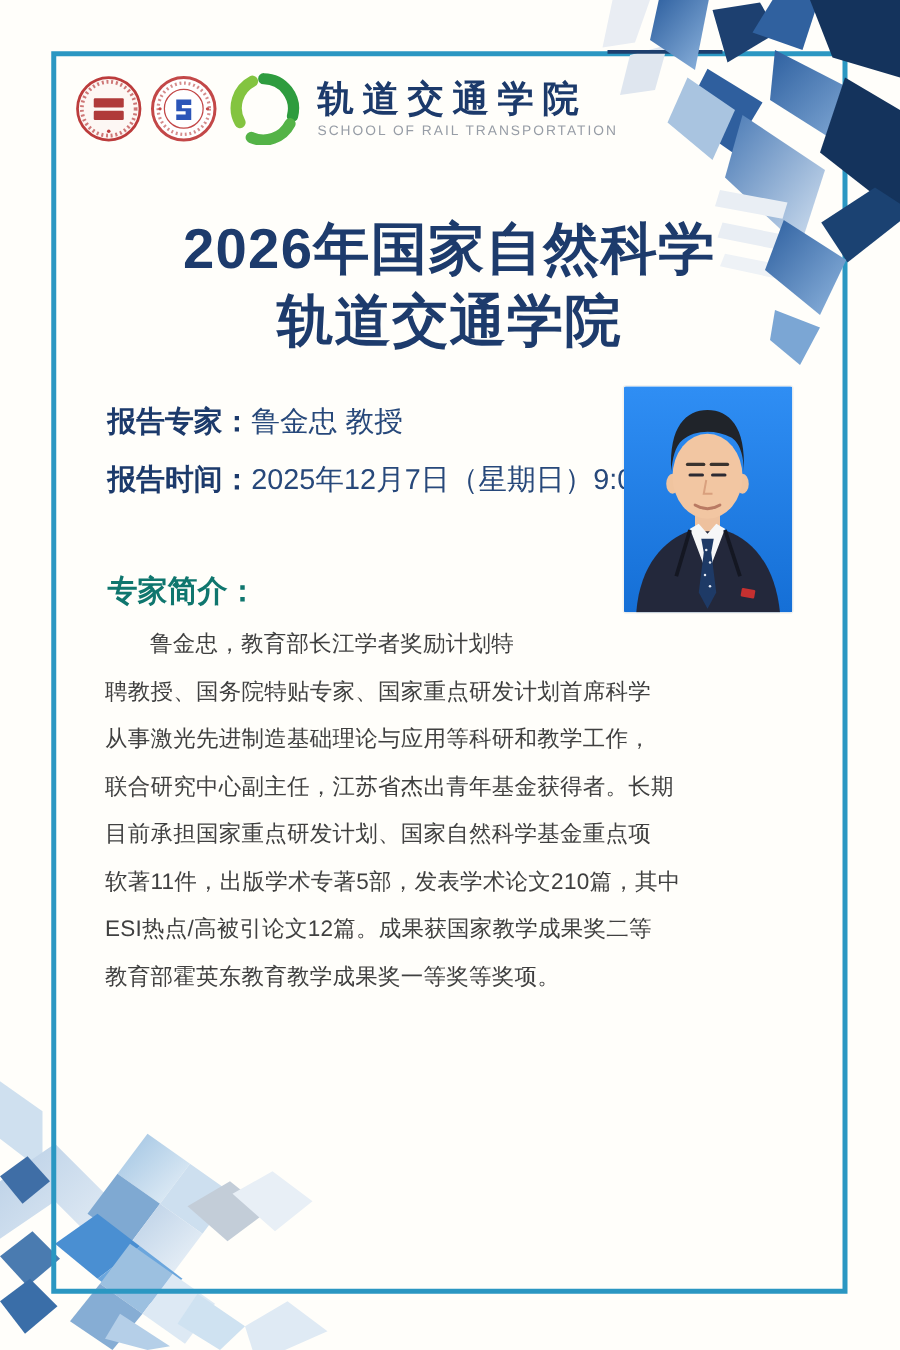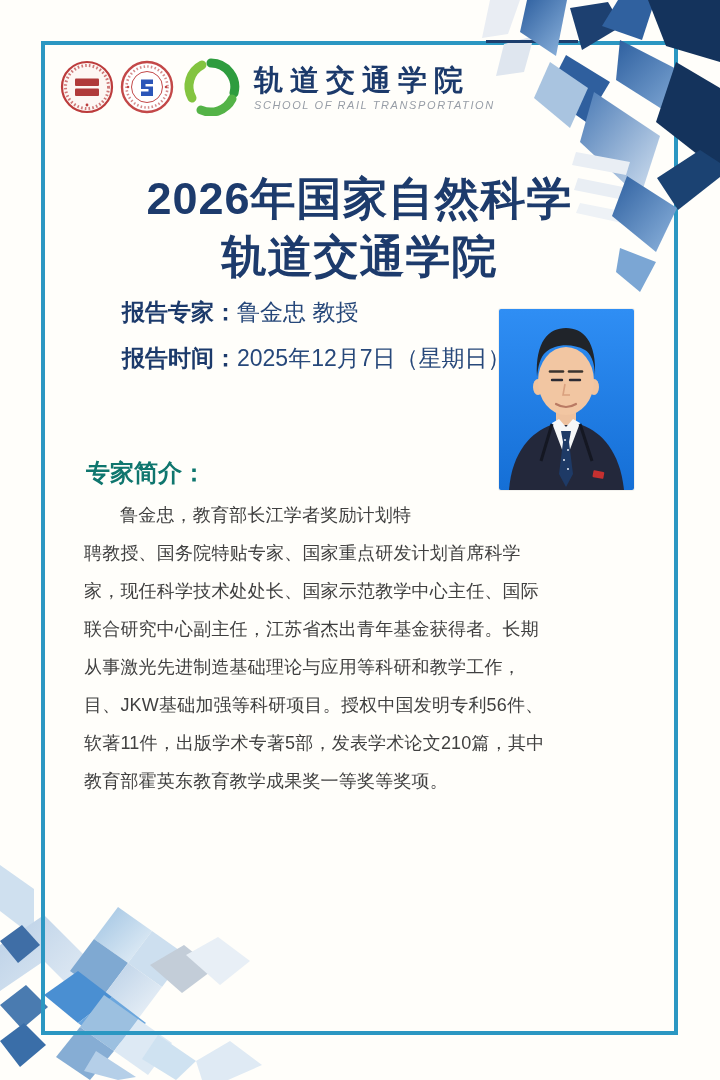--- a/index.html
+++ b/index.html
@@ -16,28 +16,28 @@
 
   .content{position:absolute;inset:0;z-index:4;}
 
   
   .logo-row{position:absolute;left:60px;top:58px;display:flex;align-items:center;}
   .seal{width:54px;height:54px;}
   .seal + .seal{margin-left:6px;}
   .green-logo{width:58px;height:58px;margin-left:8px;}
   .college{margin-left:14px;}
   .college-name{font-size:29px;font-weight:800;color:#1c3a6b;letter-spacing:7px;line-height:32px;white-space:nowrap;}
-  .college-en{font-size:11px;color:#979da6;letter-spacing:1.6px;margin-top:3px;white-space:nowrap;font-style:italic;}
+  .college-en{font-size:11px;color:#979da6;letter-spacing:1.6px;margin-top:3px;white-space:nowrap;}
 
   
   .title{position:absolute;left:41px;top:160px;width:637px;text-align:center;
          font-size:45px;font-weight:900;color:#1d3b6c;line-height:58px;letter-spacing:1px;margin-top:10px;}
 
   
-  .info{position:absolute;left:86px;top:289px;margin-left:36px;}
+  .info{position:absolute;left:86px;top:314px;}
   .info-row{font-size:23px;line-height:46px;white-space:nowrap;}
   .info-label{font-weight:800;color:#1c3a6b;}
   .info-value{font-weight:500;color:#27487a;}
 
   
   .photo{position:absolute;left:499px;top:309px;width:135px;height:181px;border-radius:2px;overflow:hidden;
          box-shadow:0 0 0 1px rgba(0,0,0,.05);}
 
   
   .bio-heading{position:absolute;left:86px;top:457px;font-size:24px;font-weight:800;color:#0f766e;}
@@ -190,22 +190,22 @@
             <circle cx="69" cy="160" r="1"></circle>
         </g>
         <rect x="94" y="162" width="11" height="7" rx="1" fill="#c53030" transform="rotate(10 99 165)"></rect>
       </svg>
     </div>
 
     <div class="bio-heading">专家简介：</div>
     <div class="bio">
       <div class="bio-line indent">鲁金忠，教育部长江学者奖励计划特</div>
       <div class="bio-line">聘教授、国务院特贴专家、国家重点研发计划首席科学</div>
-      <div class="bio-line">家，现任科学技术处处长、国家示范教学中心主任、国际</div>
+      <div class="bio-line">从事激光先进制造基础理论与应用等科研和教学工作，</div>
       <div class="bio-line">联合研究中心副主任，江苏省杰出青年基金获得者。长期</div>
-      <div class="bio-line">从事激光先进制造基础理论与应用等科研和教学工作，</div>
-      <div class="bio-line">目、JKW基础加强等科研项目。授权中国发明专利56件、</div>
+      <div class="bio-line">目前承担国家重点研发计划、国家自然科学基金重点项</div>
       <div class="bio-line">软著11件，出版学术专著5部，发表学术论文210篇，其中</div>
+      <div class="bio-line">ESI热点/高被引论文12篇。成果获国家教学成果奖二等</div>
       <div class="bio-line">教育部霍英东教育教学成果奖一等奖等奖项。</div>
     </div>
 
   </div>
 </div>
 
 </body></html>

